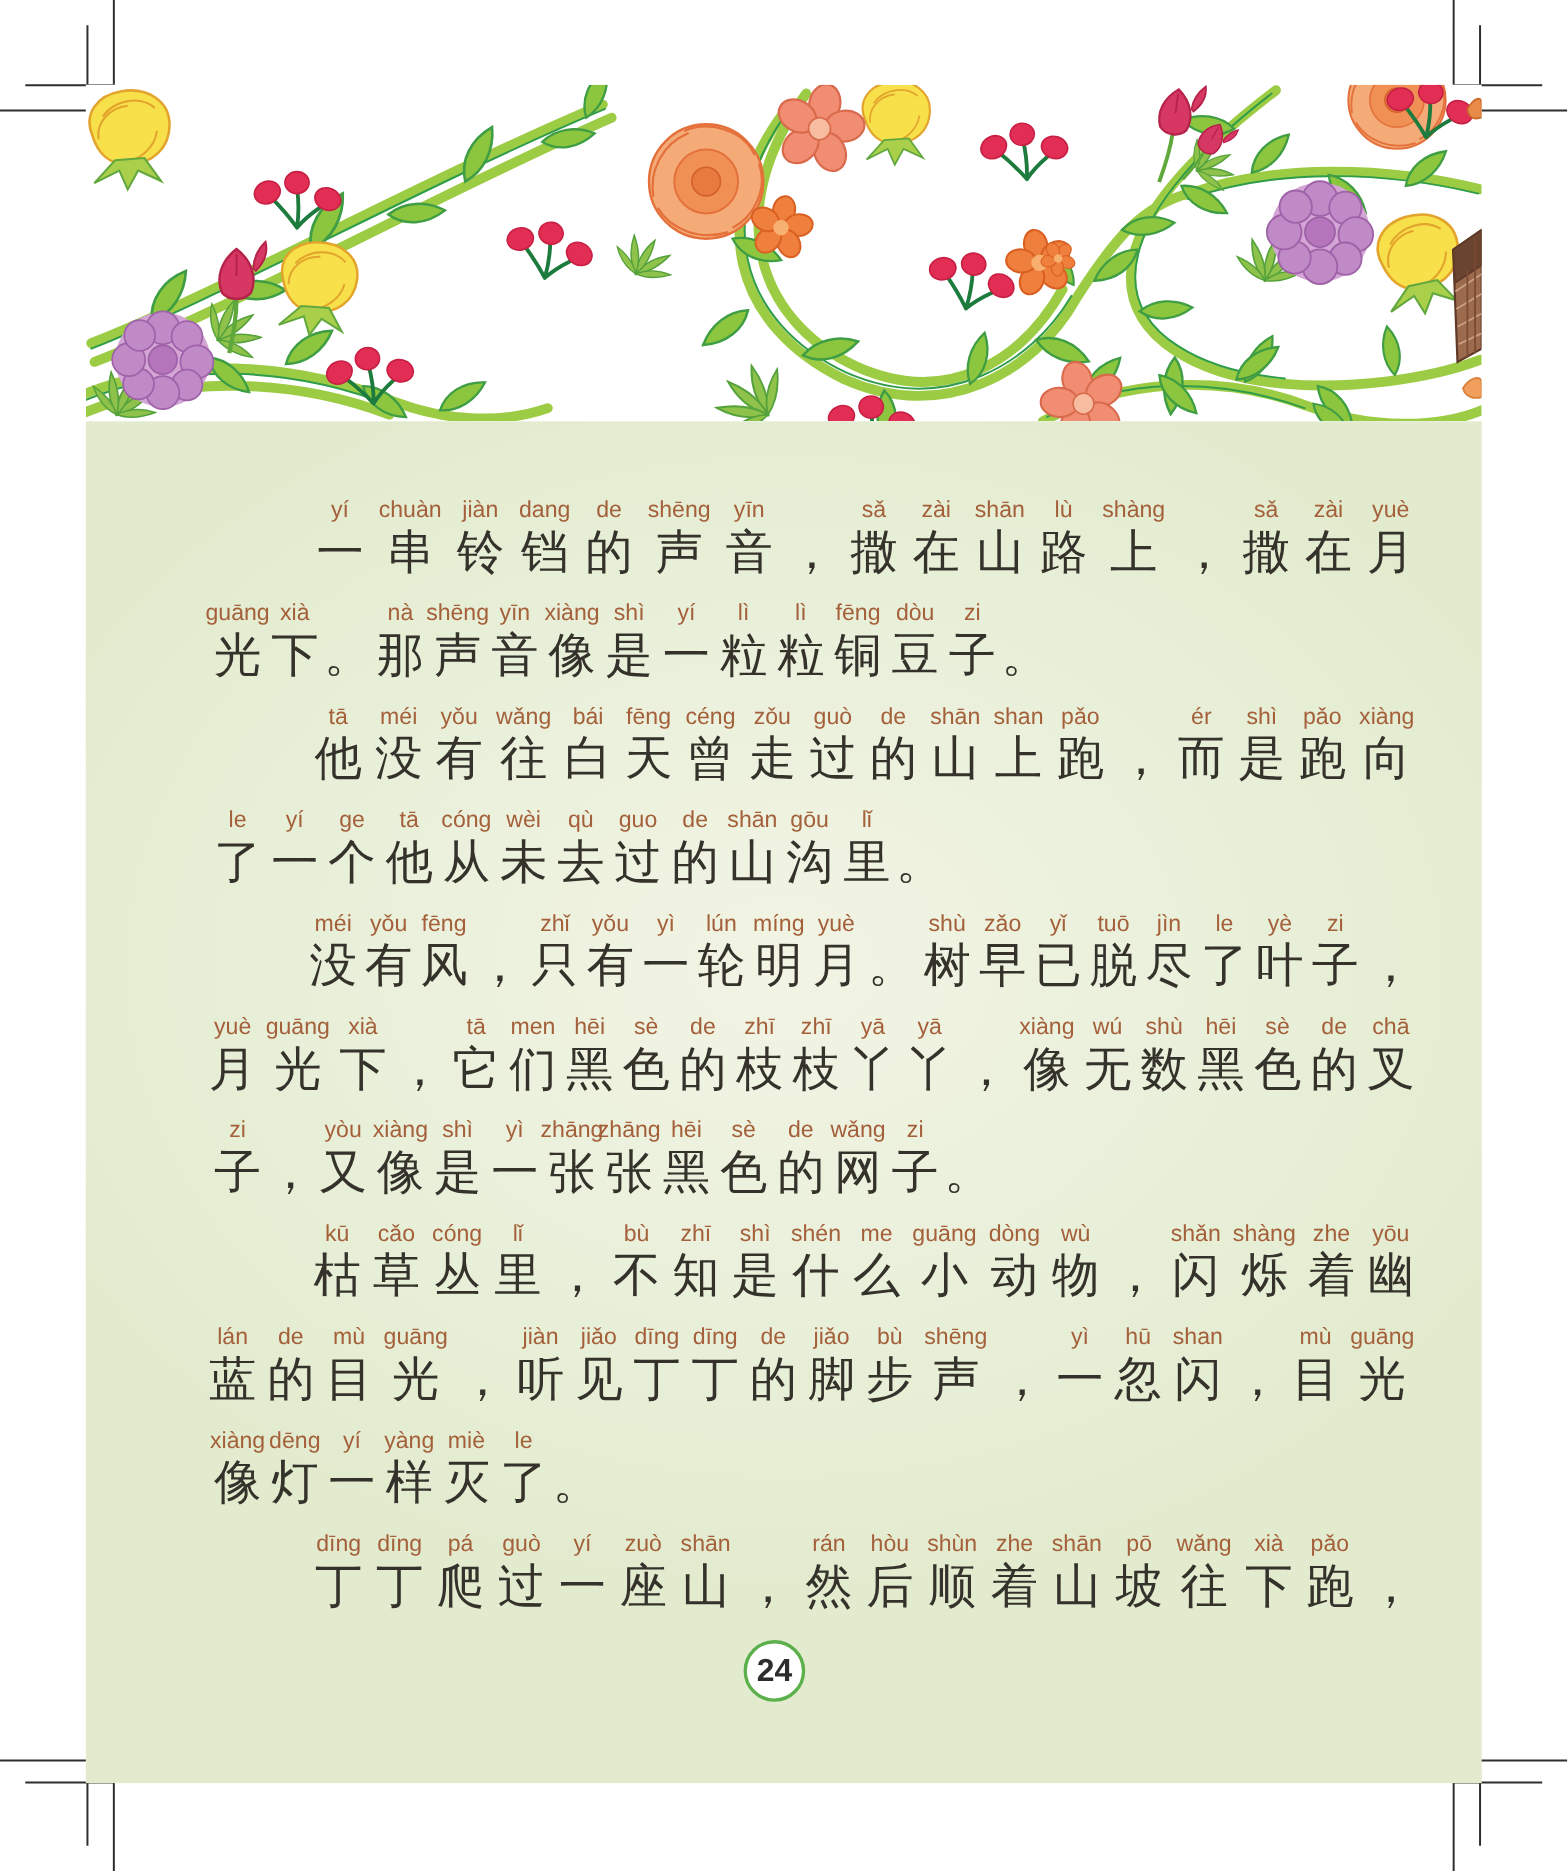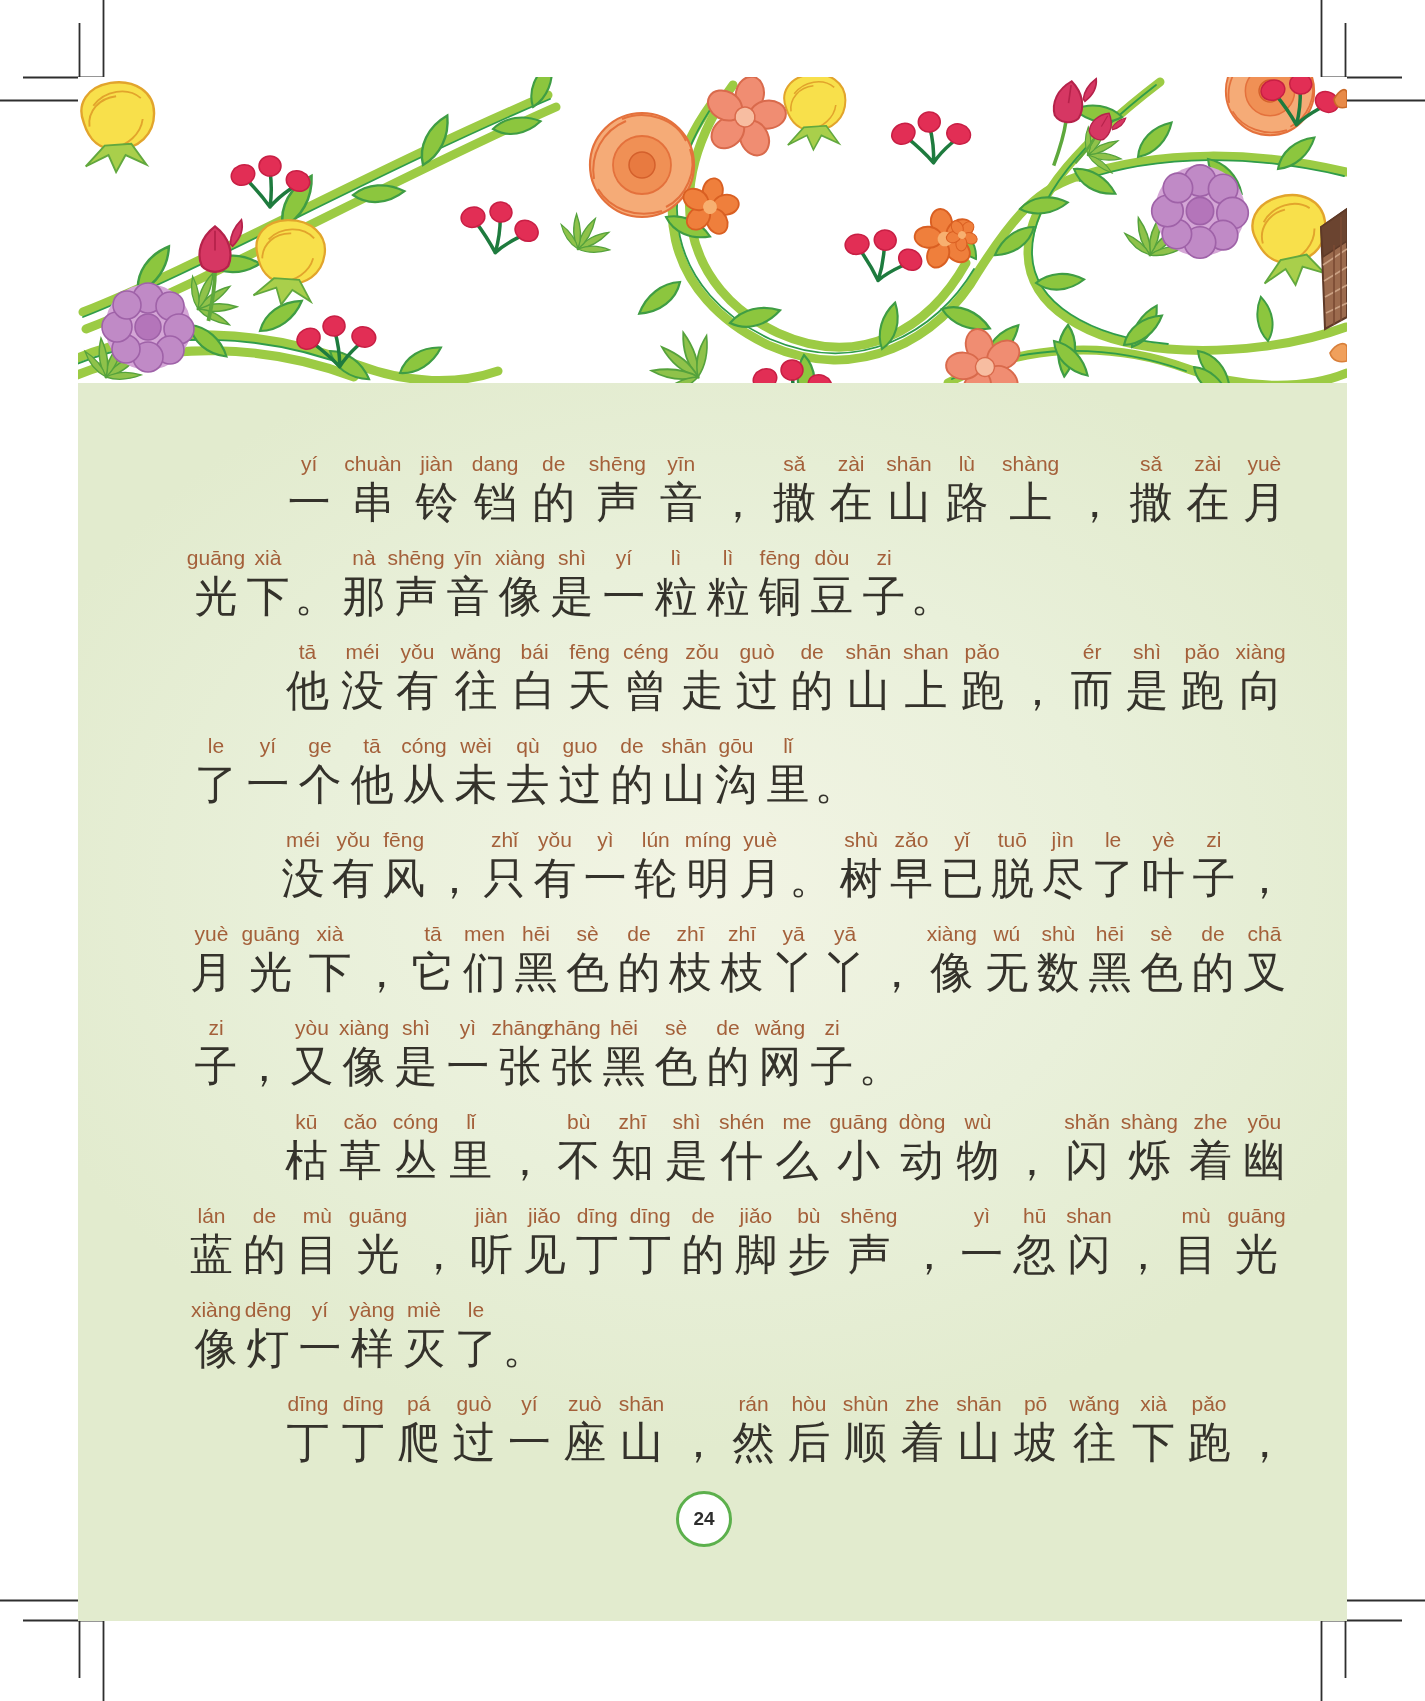--- a/index.html
+++ b/index.html
@@ -16,21 +16,21 @@
   .row:not(.justify) .unit.punct{width:44px;}
   .unit{display:flex;flex-direction:column;align-items:center;flex-shrink:0;}
   .py{font-family:"Liberation Sans",sans-serif;font-size:21px;height:25px;line-height:25px;
       color:#a4603a;white-space:nowrap;}
   .hz{font-family:"Liberation Serif","DejaVu Serif",serif;font-size:43px;height:55px;line-height:53px;
       color:#34322b;white-space:nowrap;}
   .indent{flex:0 0 84px;width:84px;}
   .page-badge{position:absolute;left:598px;top:1108px;width:56px;height:56px;border-radius:50%;
       background:#ffffff;border:3.5px solid #5cb04c;box-sizing:border-box;
       display:flex;align-items:center;justify-content:center;}
-  .page-badge span{font-family:"Liberation Sans",sans-serif;font-size:19px;font-weight:600;color:#2d2d2d;}
+  .page-badge span{font-family:"Liberation Sans",sans-serif;font-size:29px;font-weight:600;color:#2d2d2d;}
 </style>
 </head>
 <body>
 
 <div class="page">
 
   <svg class="cropmarks" viewBox="0 0 1425 1701">
     <g stroke="#2e2e2e" stroke-width="1.8" fill="none">
       <path d="M103.5 0 V77.5 M23 77.5 H103.5 M79.5 23 V100.5 M0 100.5 H79.5"></path>
       <path d="M1321.5 0 V77.5 M1321.5 77.5 H1402 M1345.5 23 V100.5 M1345.5 100.5 H1425"></path>

